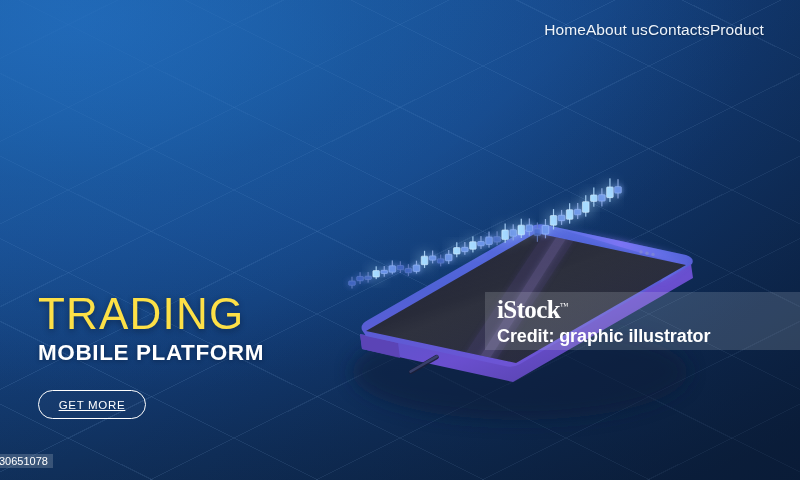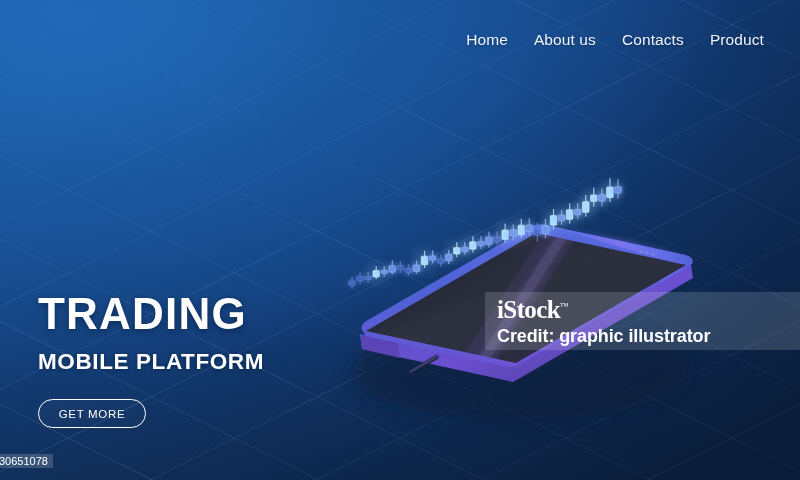--- a/index.html
+++ b/index.html
@@ -39,73 +39,73 @@
   }
   .bg-grid-fade {
     position: absolute;
     inset: 0;
     background: radial-gradient(120% 110% at 10% 5%, rgba(31,102,180,0.80) 0%, rgba(26,88,159,0.45) 30%, rgba(0,0,0,0) 70%);
   }
 
   
   .nav {
     position: absolute;
-    top: 31px;
+    top: 21px;
     right: 36px;
     display: flex;
-    gap: 26px;
     align-items: center;
     z-index: 40;
   }
   .nav-item {
     color: #eef4fb;
     font-size: 15.5px;
     letter-spacing: 0.1px;
     white-space: nowrap;
     text-shadow: 0 1px 2px rgba(0,0,0,0.30);
     cursor: pointer;
   }
 
   
   .hero {
     position: absolute;
     left: 38px;
     top: 292px;
     z-index: 40;
   }
   .hero-title {
-    color: #ffffff;
+    color: #fde047;
     font-size: 44px;
-    font-weight: bold;
+    font-weight: normal;
     letter-spacing: 1.2px;
     line-height: 1;
     text-shadow: 0 2px 6px rgba(3,14,34,0.45);
   }
   .hero-sub {
-    margin-top: 13px;
+    margin-top: 4px;
     color: #ffffff;
     font-size: 22.5px;
     font-weight: bold;
     letter-spacing: 0.6px;
     text-shadow: 0 1px 4px rgba(3,14,34,0.40);
   }
   .cta {
     margin-top: 24px;
     display: inline-flex;
     align-items: center;
     justify-content: center;
     width: 106px;
     height: 27px;
     border: 1.6px solid #ffffff;
     border-radius: 16px;
     color: #ffffff;
     font-size: 11.5px;
     letter-spacing: 0.7px;
     cursor: pointer;
     background: rgba(255,255,255,0.02);
+    text-decoration: underline;
   }
 
   
   .scene {
     position: absolute;
     left: 0; top: 0;
     width: 800px; height: 480px;
     z-index: 20;
   }
 

